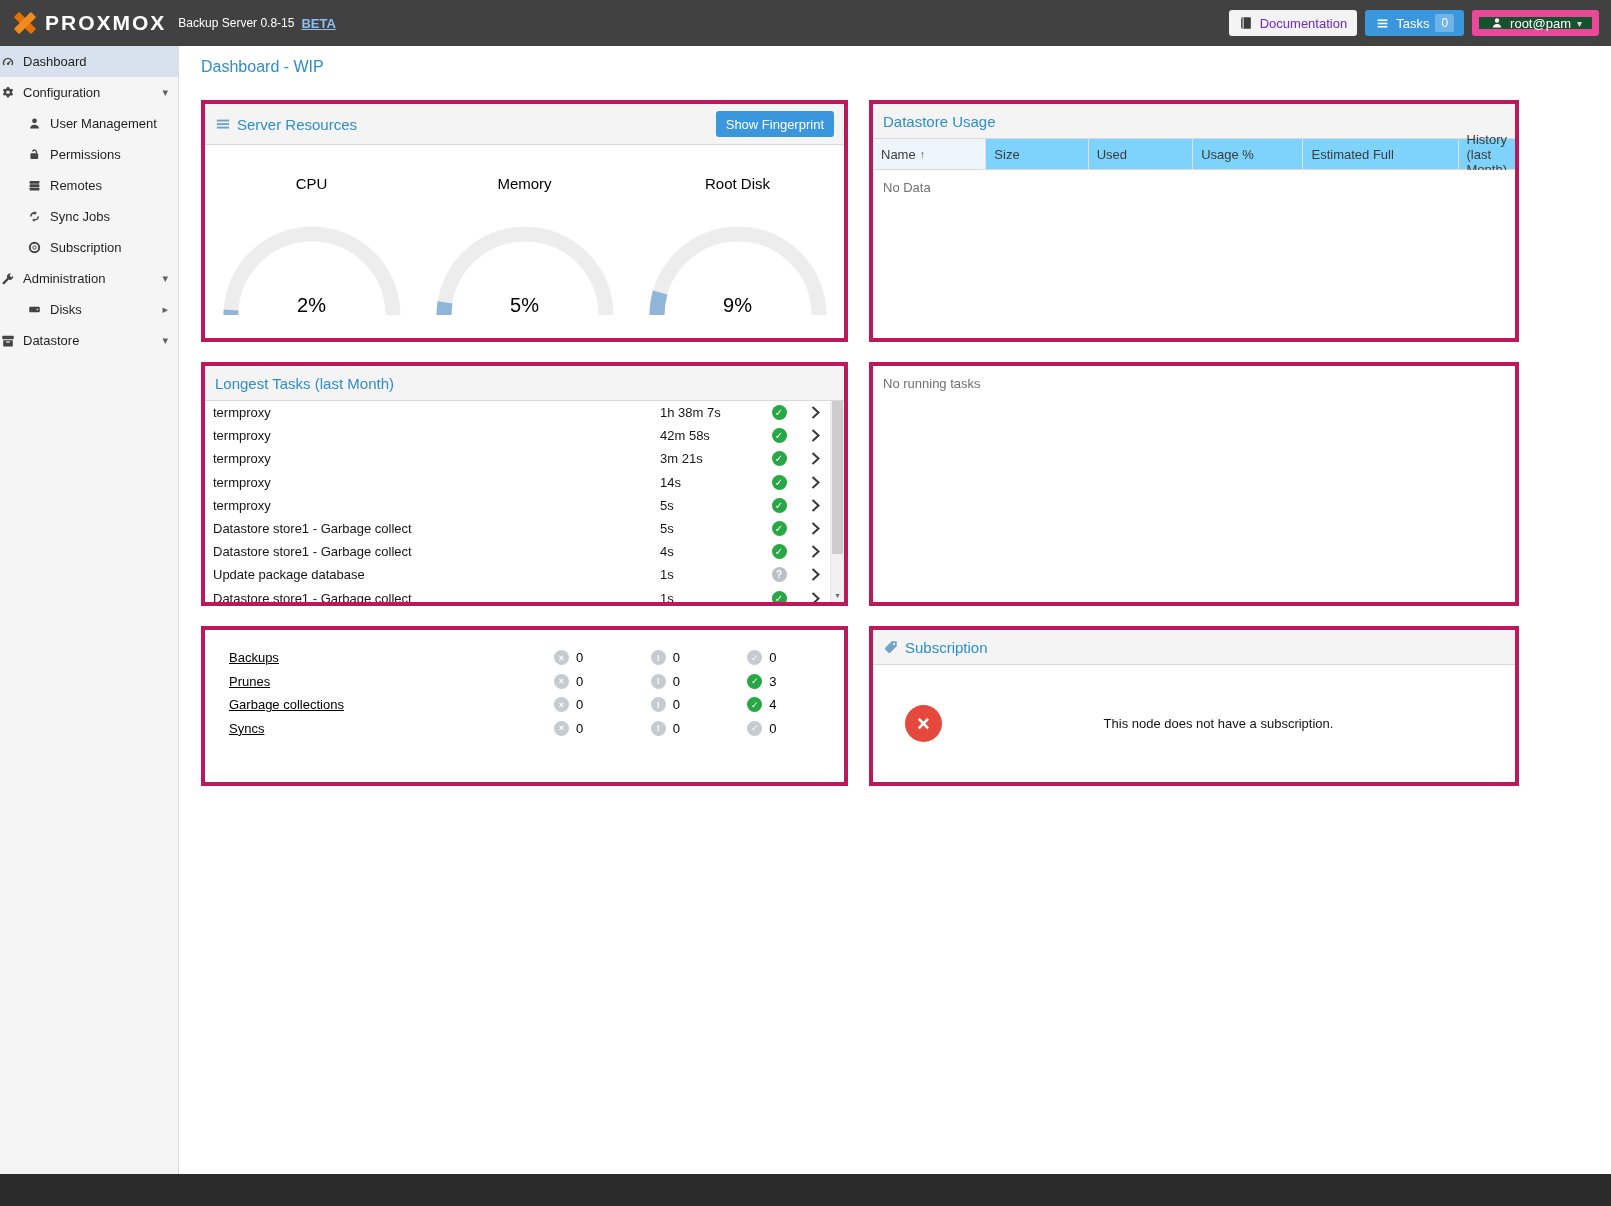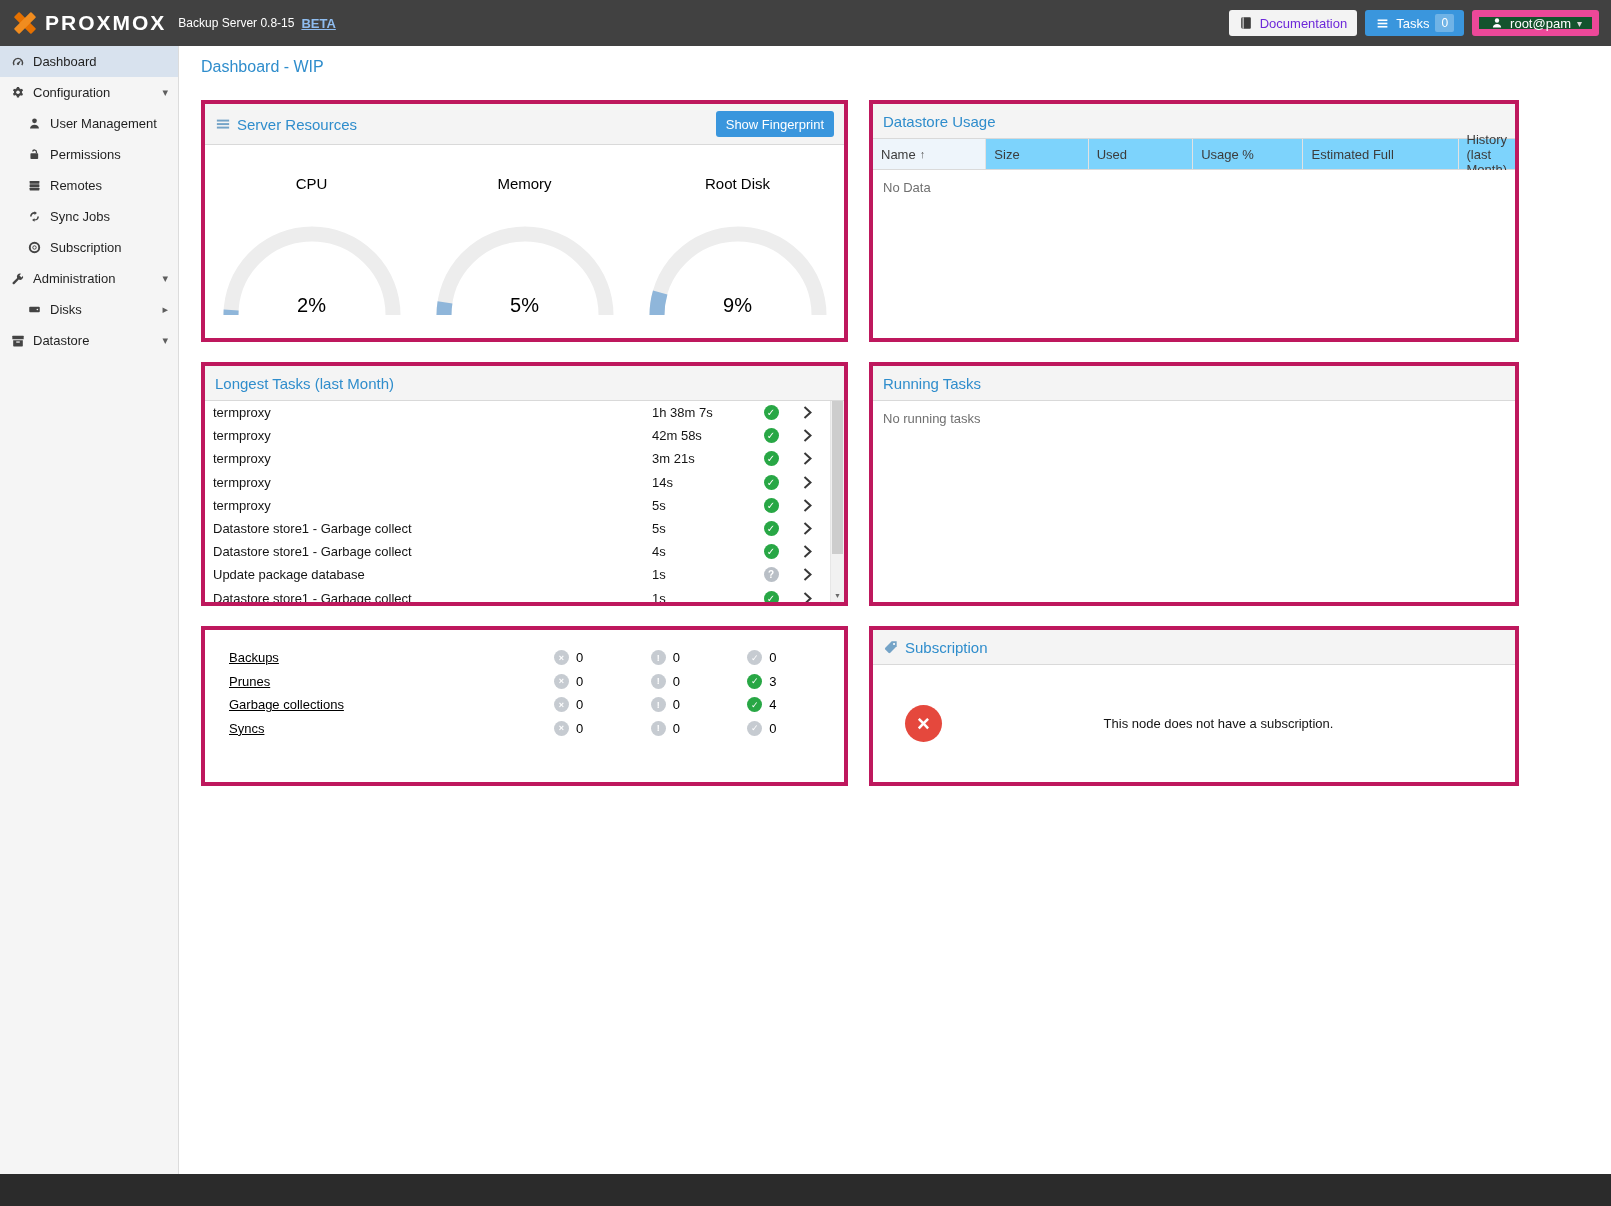--- a/index.html
+++ b/index.html
@@ -17,21 +17,21 @@
   .btn-doc{background:#f3f3f3;color:#6d28d9;}
   .btn-tasks{background:var(--button-blue);color:#fff;}
   .btn-tasks .badge{background:rgba(255,255,255,.28);border-radius:2px;padding:0 6px;height:18px;line-height:18px;font-size:12px;}
   .btn-user{background:#14532d;color:#fff;border:7px solid #ec4899;}
   .caret{font-size:10px;color:#d9d9d9;}
   .icon16{width:15px;height:15px;flex:0 0 15px;display:inline-flex;align-items:center;justify-content:center;}
 
   
   .main{flex:1;display:flex;min-height:0;}
   .sidebar{width:178px;flex:0 0 178px;background:#f5f5f5;border-right:1px solid #dcdcdc;}
-  .side-item{height:31px;display:flex;align-items:center;gap:8px;padding:0 10px;color:#1f1f1f;cursor:pointer;position:relative;}
+  .side-item{height:31px;display:flex;align-items:center;gap:8px;padding:0 0;color:#1f1f1f;cursor:pointer;position:relative;}
   .side-item.level1{padding-left:27px;}
   .side-item.selected{background:#d8e2ee;}
   .expander{position:absolute;right:10px;color:#5e5e5e;font-size:11px;cursor:pointer;}
   .content{flex:1;display:flex;flex-direction:column;background:#fff;min-width:0;}
   .content-header{height:42px;line-height:42px;padding-left:22px;color:var(--accent);font-size:16px;flex:0 0 42px;}
   .panels{padding:12px 22px 0;display:grid;grid-template-columns:647px 650px;grid-template-rows:242px 244px 160px;column-gap:21px;row-gap:20px;}
   .bottom-strip{height:32px;flex:0 0 32px;background:#2b2b2b;}
 
   
   .panel{border:4px solid #be185d;display:flex;flex-direction:column;background:#7dd3fc;min-height:0;}
@@ -53,21 +53,21 @@
   .gauge-value{position:absolute;left:0;right:0;bottom:2px;font-size:20px;color:#000;}
 
   
   .grid-header{display:flex;border-bottom:1px solid #dadada;height:30px;align-items:stretch;color:#3c3c3c;flex:0 0 30px;}
   .grid-cell{padding:0 8px;border-right:1px solid #e2e2e2;display:flex;align-items:center;gap:4px;cursor:pointer;}
   .grid-cell.sorted{background:#eef5fb;}
   .col-name{width:97px;}.col-size{width:86px;}.col-used{width:88px;}.col-usage{width:94px;}.col-est{width:139px;}.col-history{flex:1;border-right:none;}
   .sort-arrow{font-size:11px;color:#555;}
 
   
-  .task-list{position:absolute;inset:0;overflow:hidden;padding-right:20px;}
+  .task-list{position:absolute;inset:0;overflow:hidden;padding-right:12px;}
   .task-row{height:23.2px;display:flex;align-items:center;color:#151515;padding-left:8px;cursor:pointer;}
   .task-name{flex:1;}
   .task-duration{width:100px;}
   .task-status{width:38px;display:flex;justify-content:center;}
   .status-circle{width:15px;height:15px;border-radius:50%;color:#fff;font-size:10px;font-weight:bold;display:flex;align-items:center;justify-content:center;}
   .status-circle.ok{background:var(--green);}
   .status-circle.unknown{background:#b9bfc6;}
   .chev{width:34px;display:flex;justify-content:center;}
   .scrollbar{position:absolute;top:0;right:0;bottom:0;width:13px;background:#f1f1f1;border-left:1px solid #e6e6e6;}
   .scroll-thumb{position:absolute;top:0;left:1px;right:1px;height:76%;background:#cdcdcd;cursor:pointer;}
@@ -438,23 +438,20 @@
   </div>
 </div>
             <div class="scrollbar">
               <div class="scroll-thumb"></div>
               <div class="scroll-btn">▼</div>
             </div>
           </div>
         </div>
 
         <div class="panel">
-          <div class="panel-header">
-            <span class="panel-title">Running Tasks</span>
-          </div>
           <div class="panel-body">
             <div class="empty-text">No running tasks</div>
           </div>
         </div>
 
         <div class="panel">
           <div class="panel-body">
             <div class="summary-body">
   <div class="summary-row">
     <span class="sum-label">Backups</span>

